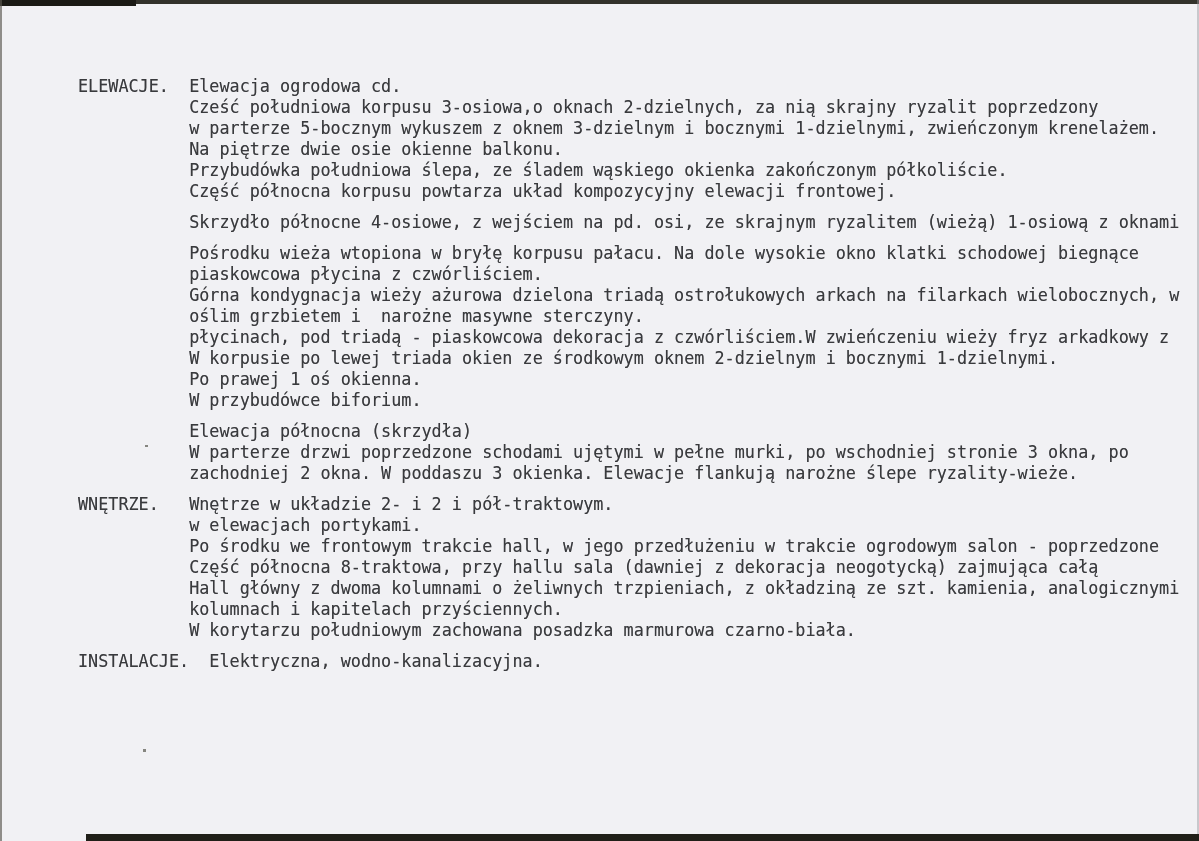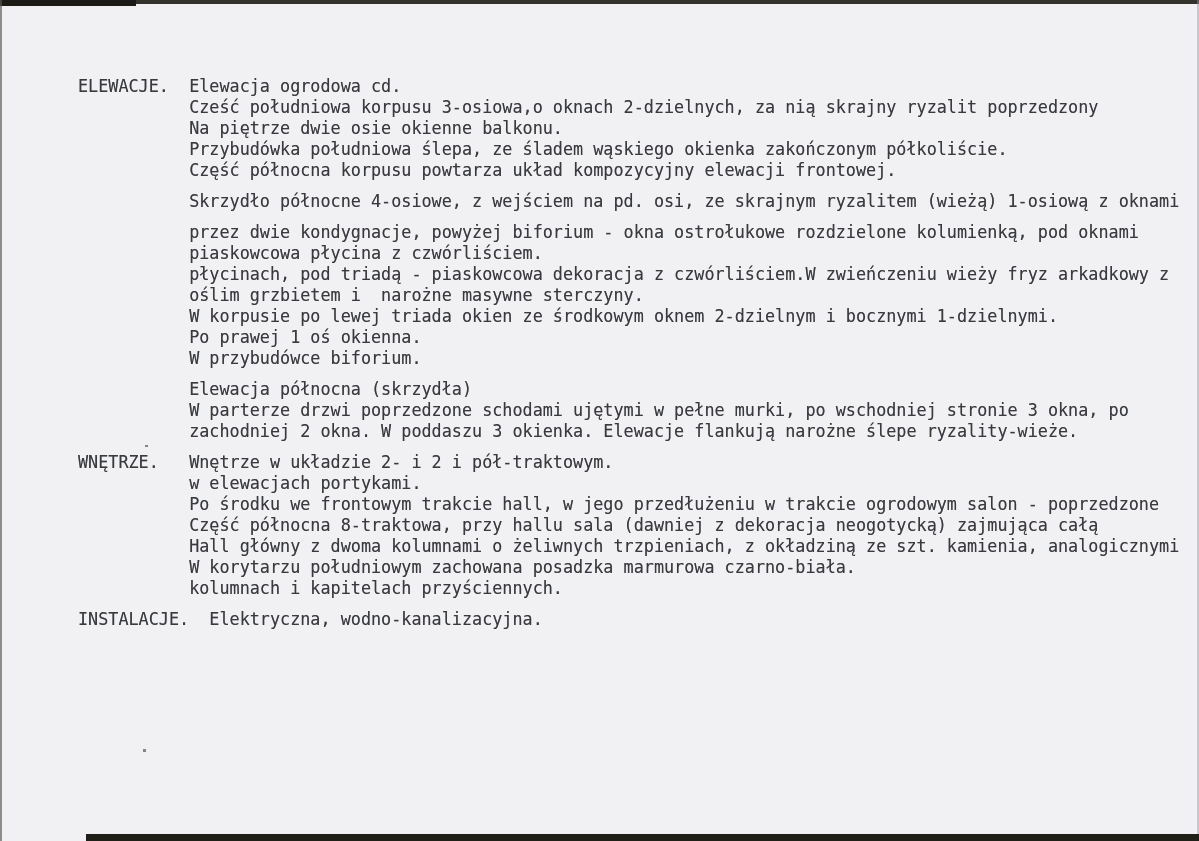--- a/index.html
+++ b/index.html
@@ -39,45 +39,47 @@
 
 <div class="page">
   <div class="edge-top"></div>
   <div class="edge-top-left"></div>
   <div class="edge-left"></div>
   <div class="edge-right"></div>
 
   <div class="content">
     <div class="line">ELEWACJE.  Elewacja ogrodowa cd.</div>
     <div class="line">           Cześć południowa korpusu 3-osiowa,o oknach 2-dzielnych, za nią skrajny ryzalit poprzedzony</div>
+    <div class="line">           w parterze 5-bocznym wykuszem z oknem 3-dzielnym i bocznymi 1-dzielnymi, zwieńczonym krenelażem.</div>
     <div class="line">           Na piętrze dwie osie okienne balkonu.</div>
     <div class="line">           Przybudówka południowa ślepa, ze śladem wąskiego okienka zakończonym półkoliście.</div>
     <div class="line">           Część północna korpusu powtarza układ kompozycyjny elewacji frontowej.</div>
     <div class="line blank"></div>
     <div class="line">           Skrzydło północne 4-osiowe, z wejściem na pd. osi, ze skrajnym ryzalitem (wieżą) 1-osiową z oknami</div>
     <div class="line blank"></div>
-    <div class="line">           przez dwie kondygnacje, powyżej biforium - okna ostrołukowe rozdzielone kolumienką, pod oknami</div>
+    <div class="line">           Pośrodku wieża wtopiona w bryłę korpusu pałacu. Na dole wysokie okno klatki schodowej biegnące</div>
     <div class="line">           piaskowcowa płycina z czwórliściem.</div>
+    <div class="line">           Górna kondygnacja wieży ażurowa dzielona triadą ostrołukowych arkach na filarkach wielobocznych, w</div>
+    <div class="line">           oślim grzbietem i  narożne masywne sterczyny.</div>
     <div class="line">           płycinach, pod triadą - piaskowcowa dekoracja z czwórliściem.W zwieńczeniu wieży fryz arkadkowy z</div>
-    <div class="line">           oślim grzbietem i  narożne masywne sterczyny.</div>
     <div class="line">           W korpusie po lewej triada okien ze środkowym oknem 2-dzielnym i bocznymi 1-dzielnymi.</div>
     <div class="line">           Po prawej 1 oś okienna.</div>
     <div class="line">           W przybudówce biforium.</div>
     <div class="line blank"></div>
     <div class="line">           Elewacja północna (skrzydła)</div>
     <div class="line">           W parterze drzwi poprzedzone schodami ujętymi w pełne murki, po wschodniej stronie 3 okna, po</div>
     <div class="line">           zachodniej 2 okna. W poddaszu 3 okienka. Elewacje flankują narożne ślepe ryzality-wieże.</div>
     <div class="line blank"></div>
     <div class="line">WNĘTRZE.   Wnętrze w układzie 2- i 2 i pół-traktowym.</div>
     <div class="line">           w elewacjach portykami.</div>
     <div class="line">           Po środku we frontowym trakcie hall, w jego przedłużeniu w trakcie ogrodowym salon - poprzedzone</div>
     <div class="line">           Część północna 8-traktowa, przy hallu sala (dawniej z dekoracja neogotycką) zajmująca całą</div>
     <div class="line">           Hall główny z dwoma kolumnami o żeliwnych trzpieniach, z okładziną ze szt. kamienia, analogicznymi</div>
+    <div class="line">           kolumnach i kapitelach przyściennych.</div>
     <div class="line">           W korytarzu południowym zachowana posadzka marmurowa czarno-biała.</div>
-    <div class="line">           kolumnach i kapitelach przyściennych.</div>
     <div class="line blank"></div>
     <div class="line">INSTALACJE.  Elektryczna, wodno-kanalizacyjna.</div>
   </div>
 
   <div class="speck speck-1"></div>
   <div class="speck speck-2"></div>
   <div class="edge-bottom"></div>
 </div>
 
 </body></html>

